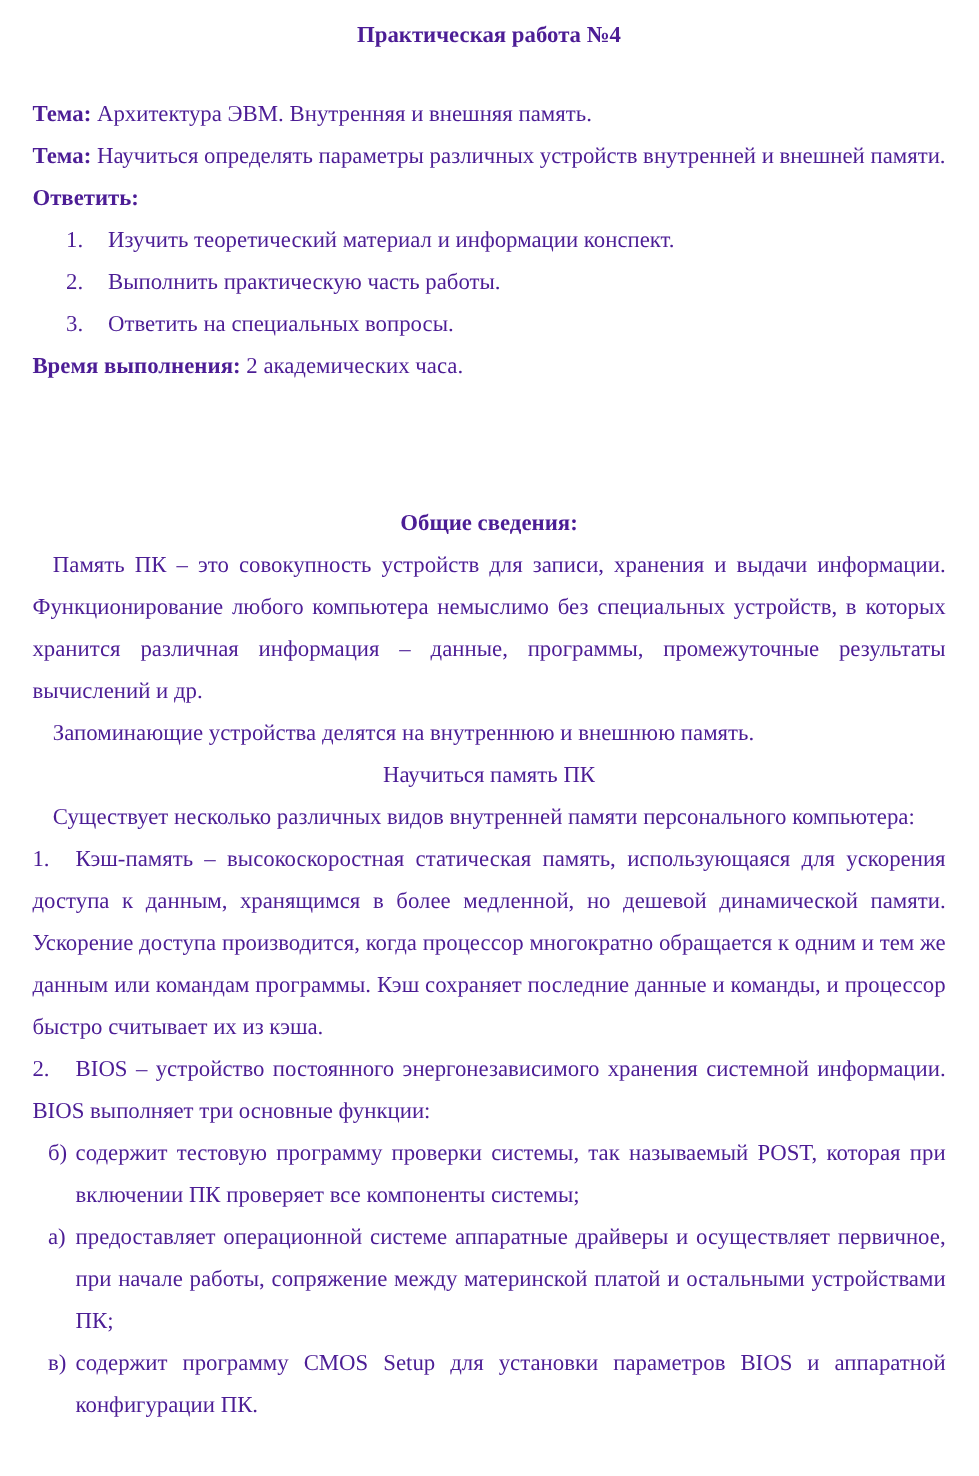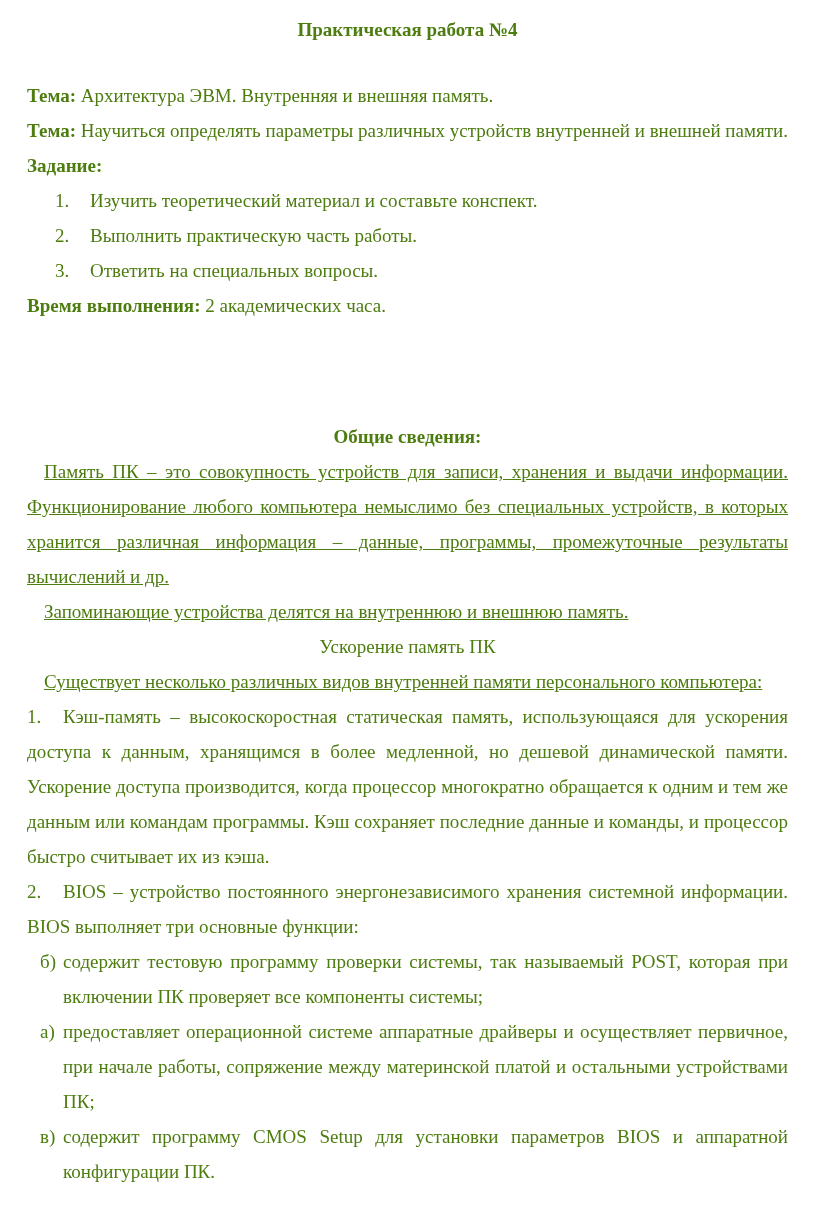--- a/index.html
+++ b/index.html
@@ -9,34 +9,34 @@
     padding: 0;
     background: #ffffff;
   }
   .page {
     width: 816px;
     height: 1230px;
     overflow: hidden;
     margin: 0 auto;
     padding: 12px 28px 20px 27px;
     background: #ffffff;
-    color: #4d7c0f;
+    color: #4c1d95;
     font-family: "Liberation Serif", "DejaVu Serif", serif;
     font-size: 19px;
     line-height: 35px;
   }
   p { margin: 0; text-align: justify; }
   .title {
     font-weight: 700;
     text-align: center;
     margin: 0 0 31px 0;
   }
   .bold { font-weight: 700; }
   .center { text-align: center; }
-  .indent { text-indent: 17px; text-decoration: underline; }
+  .indent { text-indent: 17px; }
   .section-heading {
     font-weight: 700;
     text-align: center;
     margin-top: 96px;
   }
   
   .task { padding-left: 63px; text-align: left; }
   .task .marker { display: inline-block; width: 35px; margin-left: -35px; }
   
   .numpara .marker { display: inline-block; width: 36px; }
@@ -48,37 +48,37 @@
 <body>
 
 <div class="page">
 
   <p class="title">Практическая работа №4</p>
 
   <p class="para"><span class="bold">Тема:</span> <span>Архитектура ЭВМ. Внутренняя и внешняя память.</span></p>
 
   <p class="para"><span class="bold">Тема:</span> <span>Научиться определять параметры различных устройств внутренней и внешней памяти.</span></p>
 
-  <p class="para"><span class="bold">Задание:</span></p>
+  <p class="para"><span class="bold">Ответить:</span></p>
 
   <div>
-    <p class="task"><span class="marker">1.</span><span>Изучить теоретический материал и составьте конспект.</span></p>
+    <p class="task"><span class="marker">1.</span><span>Изучить теоретический материал и информации конспект.</span></p>
     <p class="task"><span class="marker">2.</span><span>Выполнить практическую часть работы.</span></p>
     <p class="task"><span class="marker">3.</span><span>Ответить на специальных вопросы.</span></p>
   </div>
 
   <p class="para"><span class="bold">Время выполнения:</span> <span>2 академических часа.</span></p>
 
   <p class="section-heading">Общие сведения:</p>
 
   <p class="indent">Память ПК – это совокупность устройств для записи, хранения и выдачи информации. Функционирование любого компьютера немыслимо без специальных устройств, в которых хранится различная информация – данные, программы, промежуточные результаты вычислений и др.</p>
 
   <p class="indent">Запоминающие устройства делятся на внутреннюю и внешнюю память.</p>
 
-  <p class="center">Ускорение память ПК</p>
+  <p class="center">Научиться память ПК</p>
 
   <p class="indent">Существует несколько различных видов внутренней памяти персонального компьютера:</p>
 
   <p class="numpara"><span class="marker">1.</span><span>Кэш-память – высокоскоростная статическая память, использующаяся для ускорения доступа к данным, хранящимся в более медленной, но дешевой динамической памяти. Ускорение доступа производится, когда процессор многократно обращается к одним и тем же данным или командам программы. Кэш сохраняет последние данные и команды, и процессор быстро считывает их из кэша.</span></p>
 
   <p class="numpara"><span class="marker">2.</span><span>BIOS – устройство постоянного энергонезависимого хранения системной информации. BIOS выполняет три основные функции:</span></p>
 
   <div>
     <p class="fn"><span class="marker">б)</span><span>содержит тестовую программу проверки системы, так называемый POST, которая при включении ПК проверяет все компоненты системы;</span></p>
     <p class="fn"><span class="marker">а)</span><span>предоставляет операционной системе аппаратные драйверы и осуществляет первичное, при начале работы, сопряжение между материнской платой и остальными устройствами ПК;</span></p>

